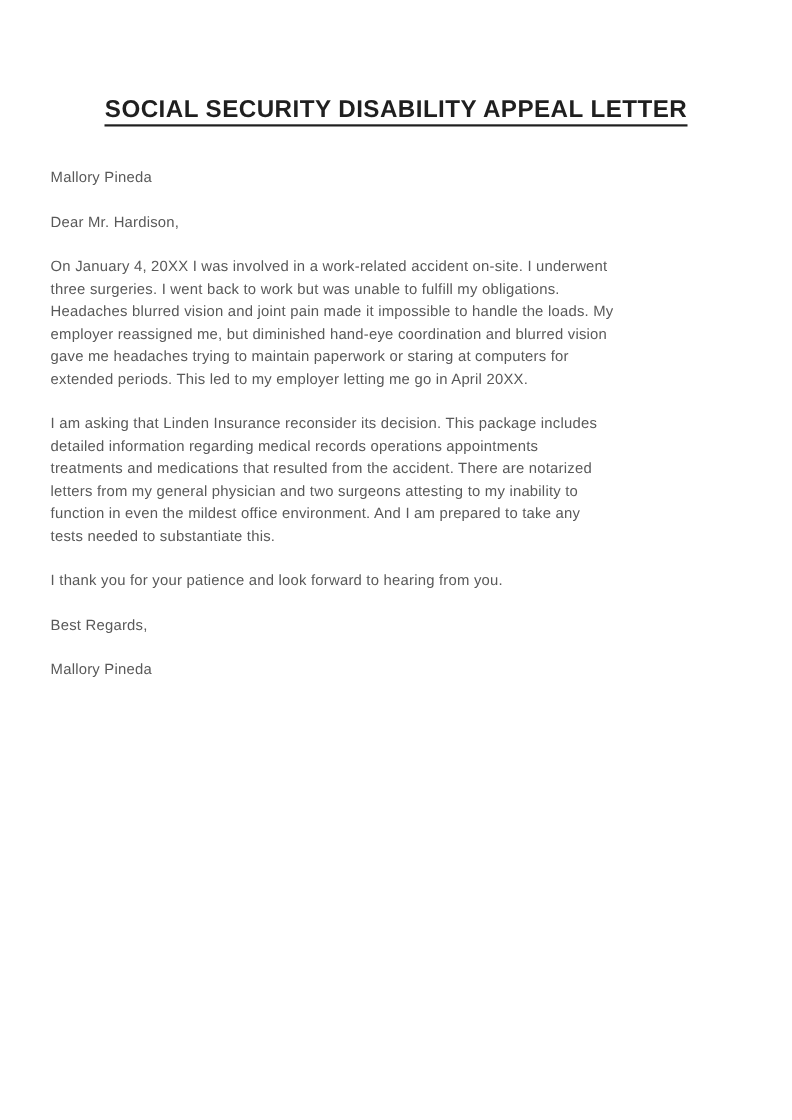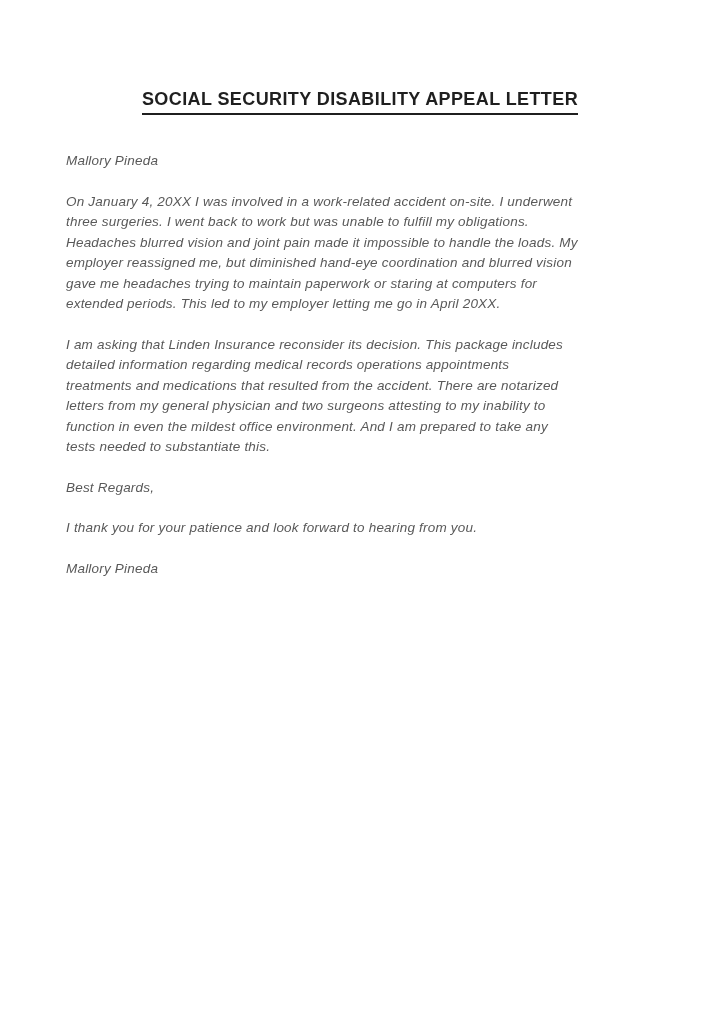--- a/index.html
+++ b/index.html
@@ -17,67 +17,67 @@
     overflow: hidden;
     font-family: "Liberation Sans", "DejaVu Sans", sans-serif;
     color: var(--body-color);
     font-size: 13.5px;
     line-height: 20.5px;
     letter-spacing: 0.2px;
   }
   .title {
     margin-top: 86px;
     text-align: center;
-    font-size: 18px;
+    font-size: 22px;
     line-height: 26px;
     font-weight: bold;
     color: var(--title-color);
     letter-spacing: 0.4px;
   }
   .title .title-text {
     display: inline-block;
     border-bottom: 2px solid var(--title-color);
     padding-bottom: 1px;
   }
   .content {
-    margin-left: 66px;
+    margin-left: 46px;
     width: 590px;
-    font-style: italic;
   }
   .line, .block {
     margin-top: 20px;
     white-space: pre-line;
   }
   .sender { margin-top: 36px; }
 </style>
 </head>
 <body>
 
 <div class="page">
   <h1 class="title"><span class="title-text">SOCIAL SECURITY DISABILITY APPEAL LETTER</span></h1>
 
   <div class="content">
     <p class="line sender">Mallory Pineda</p>
 
 
+    <p class="line salutation">Dear Mr. Hardison,</p>
 
 
     <p class="block para">On January 4, 20XX I was involved in a work-related accident on-site. I underwent
 three surgeries. I went back to work but was unable to fulfill my obligations.
 Headaches blurred vision and joint pain made it impossible to handle the loads. My
 employer reassigned me, but diminished hand-eye coordination and blurred vision
 gave me headaches trying to maintain paperwork or staring at computers for
 extended periods. This led to my employer letting me go in April 20XX.</p>
 
     <p class="block para">I am asking that Linden Insurance reconsider its decision. This package includes
 detailed information regarding medical records operations appointments
 treatments and medications that resulted from the accident. There are notarized
 letters from my general physician and two surgeons attesting to my inability to
 function in even the mildest office environment. And I am prepared to take any
 tests needed to substantiate this.</p>
 
+    <p class="line closing">I thank you for your patience and look forward to hearing from you.</p>
+
     <p class="line signoff">Best Regards,</p>
-
-    <p class="line closing">I thank you for your patience and look forward to hearing from you.</p>
 
     <p class="line signature">Mallory Pineda</p>
   </div>
 </div>
 
 </body></html>

